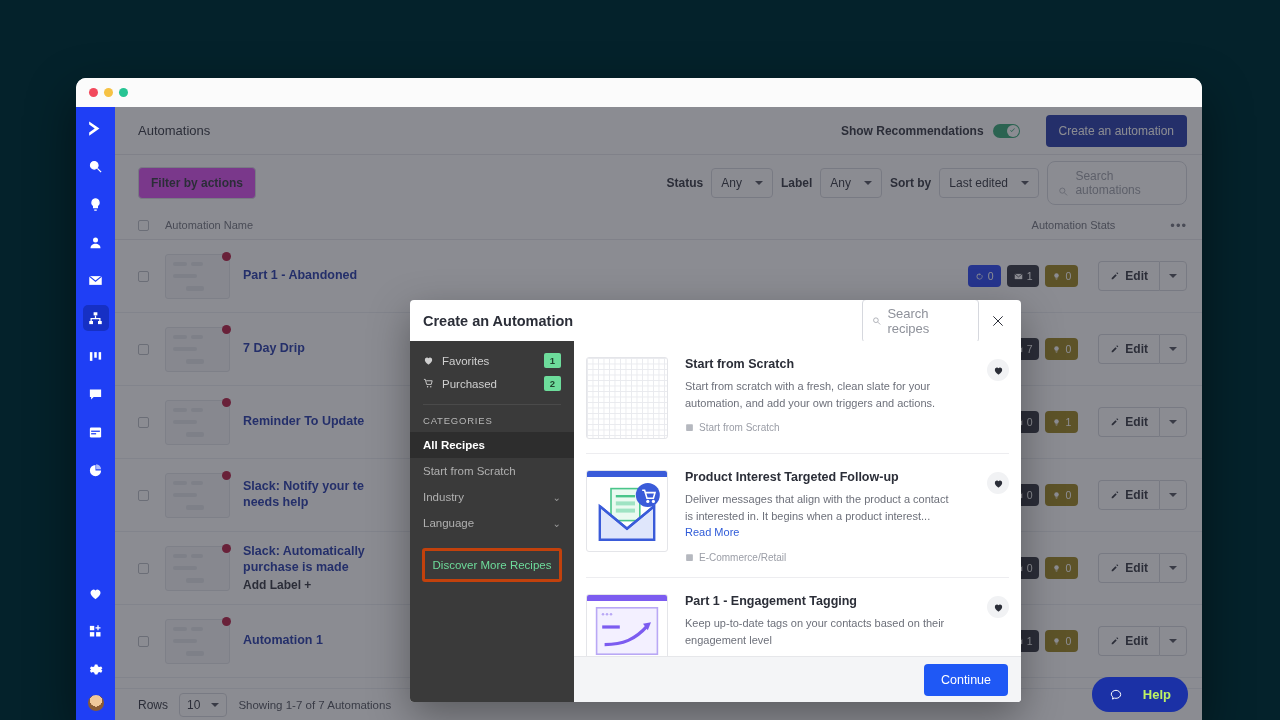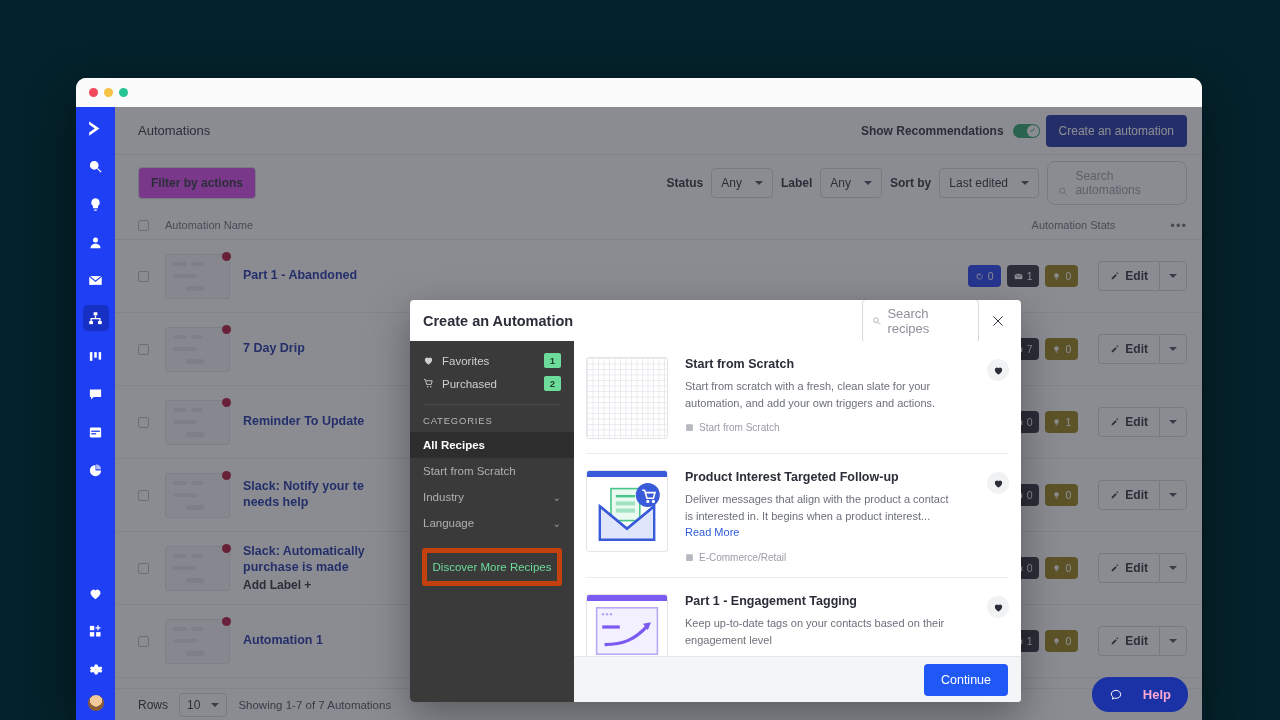--- a/index.html
+++ b/index.html
@@ -35,21 +35,21 @@
   .avatar { width:18px;height:18px;border-radius:50%;
             background:radial-gradient(circle at 50% 35%, #f0c89a 0 45%, #8a5b34 46% 100%);
             border:1px solid #1f3ff5; margin-bottom:8px;}
 
   
   .main { flex:1 1 auto; position:relative; background:#fff; display:flex; flex-direction:column; }
 
   .topbar { height:48px; display:flex; align-items:center; padding:0 15px 0 23px;
             border-bottom:1px solid #e6e7ea; }
   .topbar .page-title { font-size:13px; color:#2b2e38; font-weight:400; }
-  .topbar .right { margin-left:auto; display:flex; gap:6px; }
+  .topbar .right { margin-left:auto; display:flex; gap:26px; }
   .show-rec { font-size:12px; font-weight:bold; color:#2b2e38; display:flex; align-items:center; gap:9px;}
   .toggle { width:27px;height:14px;border-radius:8px;background:#2aa56f;position:relative;}
   .toggle .knob{position:absolute;right:1px;top:1px;width:12px;height:12px;border-radius:50%;
                 background:#fff;display:flex;align-items:center;justify-content:center;}
   .toggle .knob svg{width:7px;height:7px;fill:#2aa56f;}
   .btn-primary { background:#1b31a6; color:#fff; font-size:12px; border-radius:4px;
                  padding:9px 13px; border:none; }
 
   .filterbar { height:56px; display:flex; align-items:center; padding:0 15px 0 23px; gap:9px; }
   .filter-btn { border:1px solid #d6d8de; border-radius:4px; background:#d946ef;
@@ -98,21 +98,21 @@
   .footbar { margin-top:auto; height:32px; display:flex; align-items:center; gap:11px;
              padding:0 15px 0 23px; border-top:1px solid #eceef1;}
   .footbar .lbl{font-size:12px;color:#2b2e38;}
   .rows-sel { border:1px solid #d6d8de;border-radius:4px;background:#fff;font-size:12px;color:#2b2e38;
               padding:4px 7px;display:flex;align-items:center;gap:11px;}
   .showing { font-size:11.5px;color:#4a4d57;}
 
   
   .dim { position:absolute; inset:0; background:rgba(43,46,56,.55); }
 
-  .help-btn { position:absolute; right:14px; bottom:8px; background:#1b31a6; color:#f9a8d4;
+  .help-btn { position:absolute; right:14px; bottom:8px; background:#1b31a6; color:#bef264;
               border-radius:17px; padding:10px 17px; font-size:13px; font-weight:bold;
               display:flex; align-items:center; gap:20px; z-index:40;}
   .help-btn svg{width:14px;height:14px;fill:none;stroke:#fff;stroke-width:1.7;}
 
   
   .modal { position:absolute; left:334px; top:222px; width:611px; height:402px;
            background:#fff; border-radius:4px; overflow:hidden; z-index:50;
            box-shadow:0 14px 40px rgba(0,0,0,.35); display:flex; flex-direction:column;}
   .m-head { height:41px; display:flex; align-items:center; padding:0 15px 0 13px; flex:0 0 41px;}
   .m-title { font-size:14.5px; font-weight:bold; color:#2b2e38; }
@@ -128,21 +128,21 @@
   .m-side { width:164px; flex:0 0 164px; background:#3a3a3a; color:#cfcfcf; padding-top:8px;}
   .m-side .q { display:flex; align-items:center; padding:4px 13px; font-size:11.5px; }
   .m-side .q svg{width:11px;height:11px;fill:#cfcfcf;margin-right:8px;}
   .m-side .q .badge{ margin-left:auto; background:#6ddc9b; color:#20452f; font-size:9.5px;
                      border-radius:2px; padding:2px 6px; font-weight:bold;}
   .m-side .sep { height:1px; background:#4a4a4a; margin:9px 13px 0; }
   .m-side .cat { font-size:9.5px; letter-spacing:.8px; color:#b8b8b8; padding:10px 13px 6px;}
   .m-side .item { font-size:11.5px; padding:7px 13px; color:#b0b0b0; display:flex; align-items:center;}
   .m-side .item.active { background:#2d2d2d; color:#ffffff; font-weight:bold;}
   .m-side .item .chev { margin-left:auto; color:#9a9a9a; font-size:10px;}
-  .discover { margin:12px 12px 0; border:5px solid #c2410c; border-radius:3px; color:#6ddc9b;
+  .discover { margin:12px 12px 0; border:3px solid #c2410c; border-radius:3px; color:#6ddc9b;
               font-size:11.5px; text-align:center; padding:8px 0;}
 
   .m-content { flex:1 1 auto; background:#fff; display:flex; flex-direction:column; min-width:0;}
   .m-toolbar { height:38px; flex:0 0 38px; background:#f4f5f7; display:flex; align-items:center;
                padding-left:12px; border-bottom:1px solid #e6e7ea;}
   .import-btn { background:#fff; border:1px solid #dcdee3; border-radius:3px; font-size:11.5px;
                 font-weight:bold; color:#2b2e38; padding:6px 11px; display:flex; align-items:center; gap:6px;}
   .import-btn svg{width:9px;height:9px;fill:#2b2e38;}
 
   .m-list { flex:1 1 auto; overflow:hidden; padding:0 12px; position:relative;}

